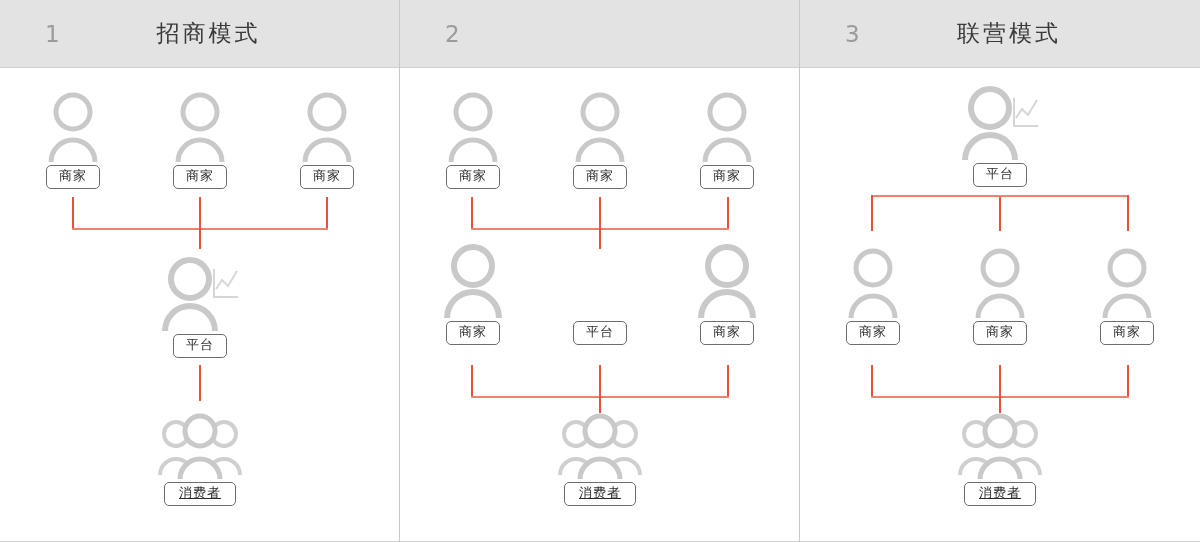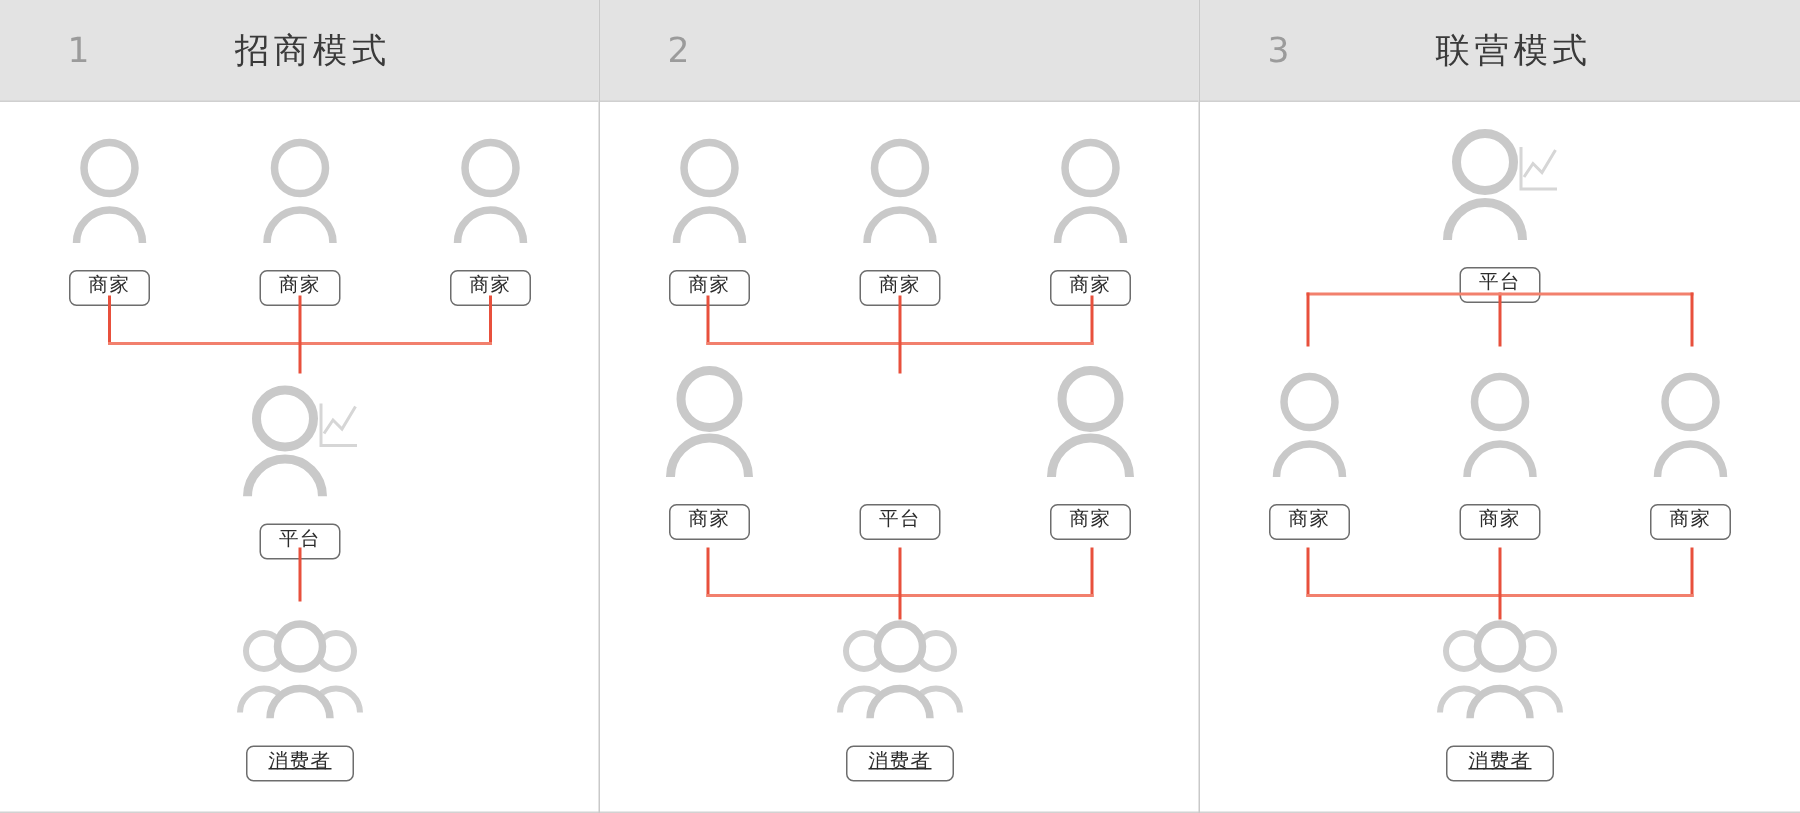--- a/index.html
+++ b/index.html
@@ -53,21 +53,21 @@
   .label{
     display:inline-block;
     border:1px solid #6d6d6d;
     border-radius:5px;
     background:#fff;
     font-size:13px;
     color:#2b2b2b;
     padding:3px 12px 4px 12px;
     line-height:1.15;
     letter-spacing:1px;
-    margin-top:18px;
+    margin-top:3px;
     white-space:nowrap;
   }
   .label.wide{padding:3px 14px 4px 14px;text-decoration:underline;}
 
   
   .glyph{display:block;}
 
   
   .conn{position:absolute;}
   .v-strong{background:#e8503c;width:2px;}

